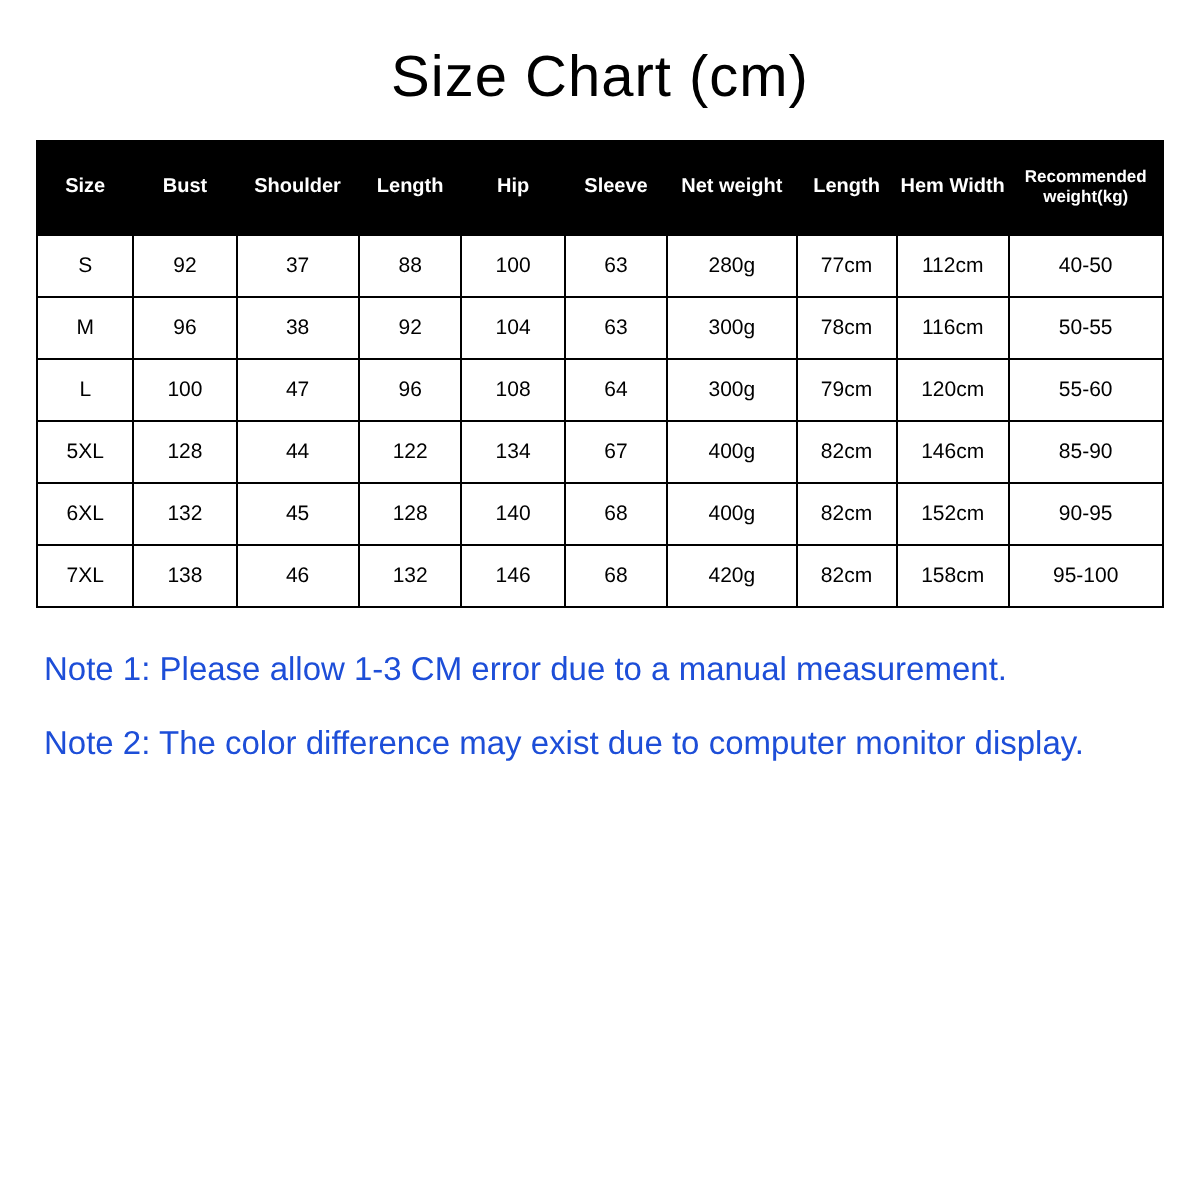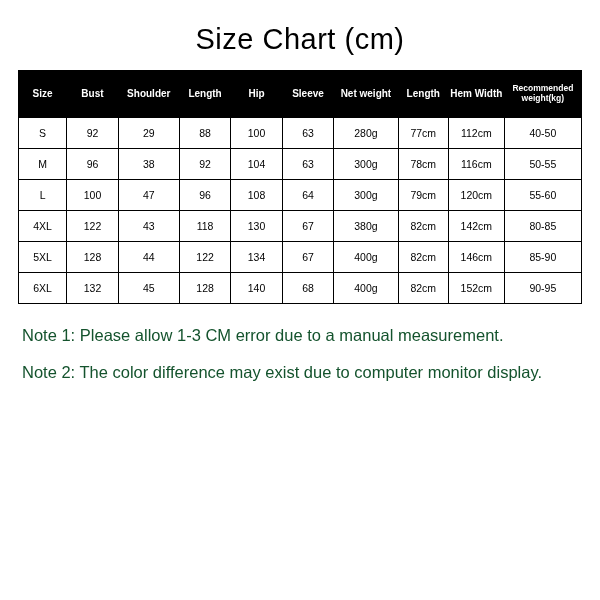--- a/index.html
+++ b/index.html
@@ -66,21 +66,21 @@
   table.size-chart tbody td.size-col {
     font-weight: normal;
   }
   .notes {
     margin: 20px 22px 0 22px;
   }
   .note {
     font-size: 16.5px;
     line-height: 1.35;
     margin-bottom: 15px;
-    color: #14532d;
+    color: #1d4ed8;
   }
   
   col.c0 { width: 9.0%; }
   col.c1 { width: 9.6%; }
   col.c2 { width: 11.4%; }
   col.c3 { width: 9.6%; }
   col.c4 { width: 9.6%; }
   col.c5 { width: 9.6%; }
   col.c6 { width: 12.0%; }
   col.c7 { width: 9.4%; }
@@ -119,21 +119,21 @@
           <th>Net weight</th>
           <th>Length</th>
           <th>Hem Width</th>
           <th class="rec">Recommended weight(kg)</th>
         </tr>
       </thead>
       <tbody>
         <tr>
           <td class="size-col">S</td>
           <td>92</td>
-          <td>29</td>
+          <td>37</td>
           <td>88</td>
           <td>100</td>
           <td>63</td>
           <td>280g</td>
           <td>77cm</td>
           <td>112cm</td>
           <td>40-50</td>
         </tr>
         <tr>
           <td class="size-col">M</td>
@@ -153,32 +153,20 @@
           <td>47</td>
           <td>96</td>
           <td>108</td>
           <td>64</td>
           <td>300g</td>
           <td>79cm</td>
           <td>120cm</td>
           <td>55-60</td>
         </tr>
         <tr>
-          <td class="size-col">4XL</td>
-          <td>122</td>
-          <td>43</td>
-          <td>118</td>
-          <td>130</td>
-          <td>67</td>
-          <td>380g</td>
-          <td>82cm</td>
-          <td>142cm</td>
-          <td>80-85</td>
-        </tr>
-        <tr>
           <td class="size-col">5XL</td>
           <td>128</td>
           <td>44</td>
           <td>122</td>
           <td>134</td>
           <td>67</td>
           <td>400g</td>
           <td>82cm</td>
           <td>146cm</td>
           <td>85-90</td>
@@ -188,20 +176,32 @@
           <td>132</td>
           <td>45</td>
           <td>128</td>
           <td>140</td>
           <td>68</td>
           <td>400g</td>
           <td>82cm</td>
           <td>152cm</td>
           <td>90-95</td>
         </tr>
+        <tr>
+          <td class="size-col">7XL</td>
+          <td>138</td>
+          <td>46</td>
+          <td>132</td>
+          <td>146</td>
+          <td>68</td>
+          <td>420g</td>
+          <td>82cm</td>
+          <td>158cm</td>
+          <td>95-100</td>
+        </tr>
       </tbody>
     </table>
   </div>
 
   <div class="notes">
     <div class="note">Note 1: Please allow 1-3 CM error due to a manual measurement.</div>
     <div class="note">Note 2: The color difference may exist due to computer monitor display.</div>
   </div>
 
 </div>

